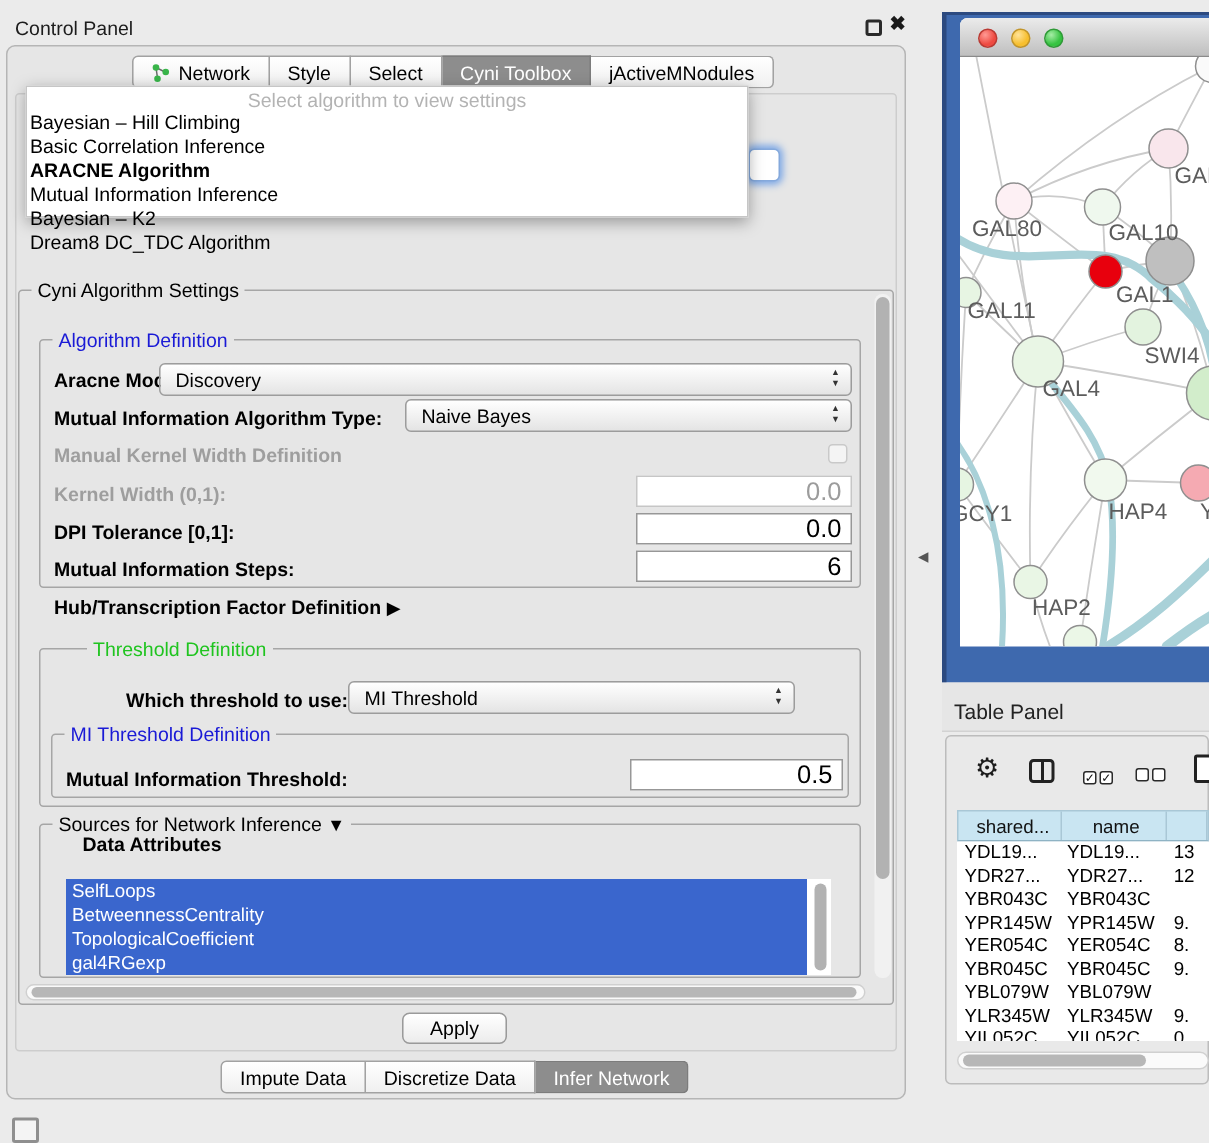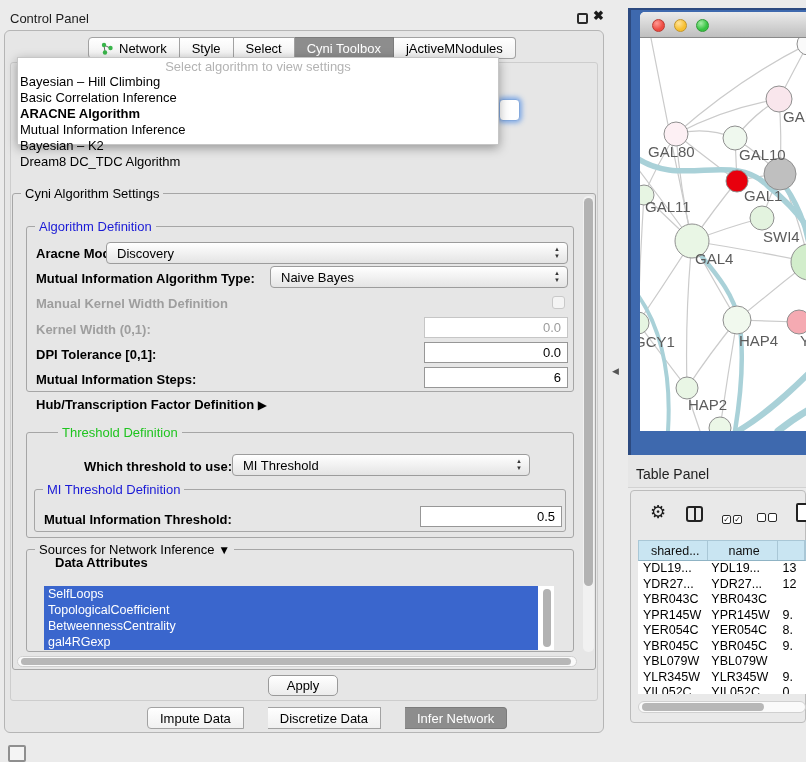--- a/index.html
+++ b/index.html
@@ -36,21 +36,21 @@
                 border-radius:4px; box-shadow:0 0 5px 2px #7fa9e6; z-index:10; }
   
   .group { position:absolute; border:1px solid #a6a6a6; border-radius:3px; }
   .gtitle { position:absolute; top:-8px; left:8px; background:#e6e6e6; padding:0 4px; font-size:13px; white-space:nowrap; }
   .blue { color:#1a1ad6; } .green { color:#1fc41f;margin-left:23px; }
   .lbl { position:absolute; font-size:13px; font-weight:bold; color:#000; white-space:nowrap; }
   .lbl.dis { color:#9e9e9e; }
   .combo { position:absolute; height:22px; background:linear-gradient(#ffffff,#e4e4e4); border:1px solid #9c9c9c;
            border-radius:4px; font-size:13px; display:flex; align-items:center; padding-left:10px; }
   .combo .arrows { position:absolute; right:7px; top:3px; font-size:6px; line-height:7px; color:#333; text-align:center; }
-  .tf { position:absolute; height:21px; background:#fff; border:1px solid #979797; font-size:13px;
+  .tf { position:absolute; height:21px; background:#fff; border:1px solid #979797; font-size:17px;
         display:flex; align-items:center; justify-content:flex-end; padding:0 6px; }
   .tf.dis { border-color:#c6c6c6; color:#9c9c9c; }
   .chk { position:absolute; width:13px; height:13px; border:1px solid #c9c9c9; border-radius:3px; background:#f4f4f4; }
   .expander { position:absolute; font-size:13px; font-weight:bold; }
   .tri { font-size:12px; font-weight:normal; }
   
   .attr-list { position:absolute; left:44px; top:586px; width:510px; height:64px; background:#fff; overflow:hidden; }
   .attr-item { height:16px; line-height:16px; background:#3a66cd; color:#fff; font-size:12.5px; padding-left:4px; width:494px; }
   .vthumb { position:absolute; background:#b2b2b2; border-radius:5px; }
   .vtrack { position:absolute; background:#f1f1f1; border-radius:5px; }
@@ -182,36 +182,36 @@
 
 <div class="group" style="left:26px; top:549px; width:548px; height:103px;">
   <span class="gtitle">
     <span>Sources for Network Inference</span>
     <span class="tri">▼</span>
   </span>
 </div>
 <div class="lbl" style="left:38px; top:555px;padding-left:17px;">Data Attributes</div>
 <div class="attr-list">
   <div class="attr-item">SelfLoops</div>
+  <div class="attr-item">BetweennessCentrality</div>
   <div class="attr-item">TopologicalCoefficient</div>
-  <div class="attr-item">BetweennessCentrality</div>
   <div class="attr-item">gal4RGexp</div>
 </div>
 <div class="vthumb" style="left:543px; top:589px; width:8px; height:58px;"></div>
 
 <div class="vtrack" style="left:583px; top:196px; width:11px; height:456px;"></div>
 <div class="vthumb" style="left:584px; top:198px; width:9px; height:388px;"></div>
 <div class="hscroll" style="left:17px; top:656px; width:560px; height:11px;"></div>
 <div class="hthumb" style="left:21px; top:658px; width:550px; height:7px;"></div>
 
 <div class="abs apply">
     <span>Apply</span>
   </div>
 
-<div class="abs tabbar" style="left:147px; top:707px;gap:24px;">
+<div class="abs tabbar" style="left:147px; top:707px;">
   <div class="tab first">
       <span>Impute Data</span>
     </div>
   <div class="tab">
       <span>Discretize Data</span>
     </div>
   <div class="tab last sel">
       <span>Infer Network</span>
     </div>
 </div>

